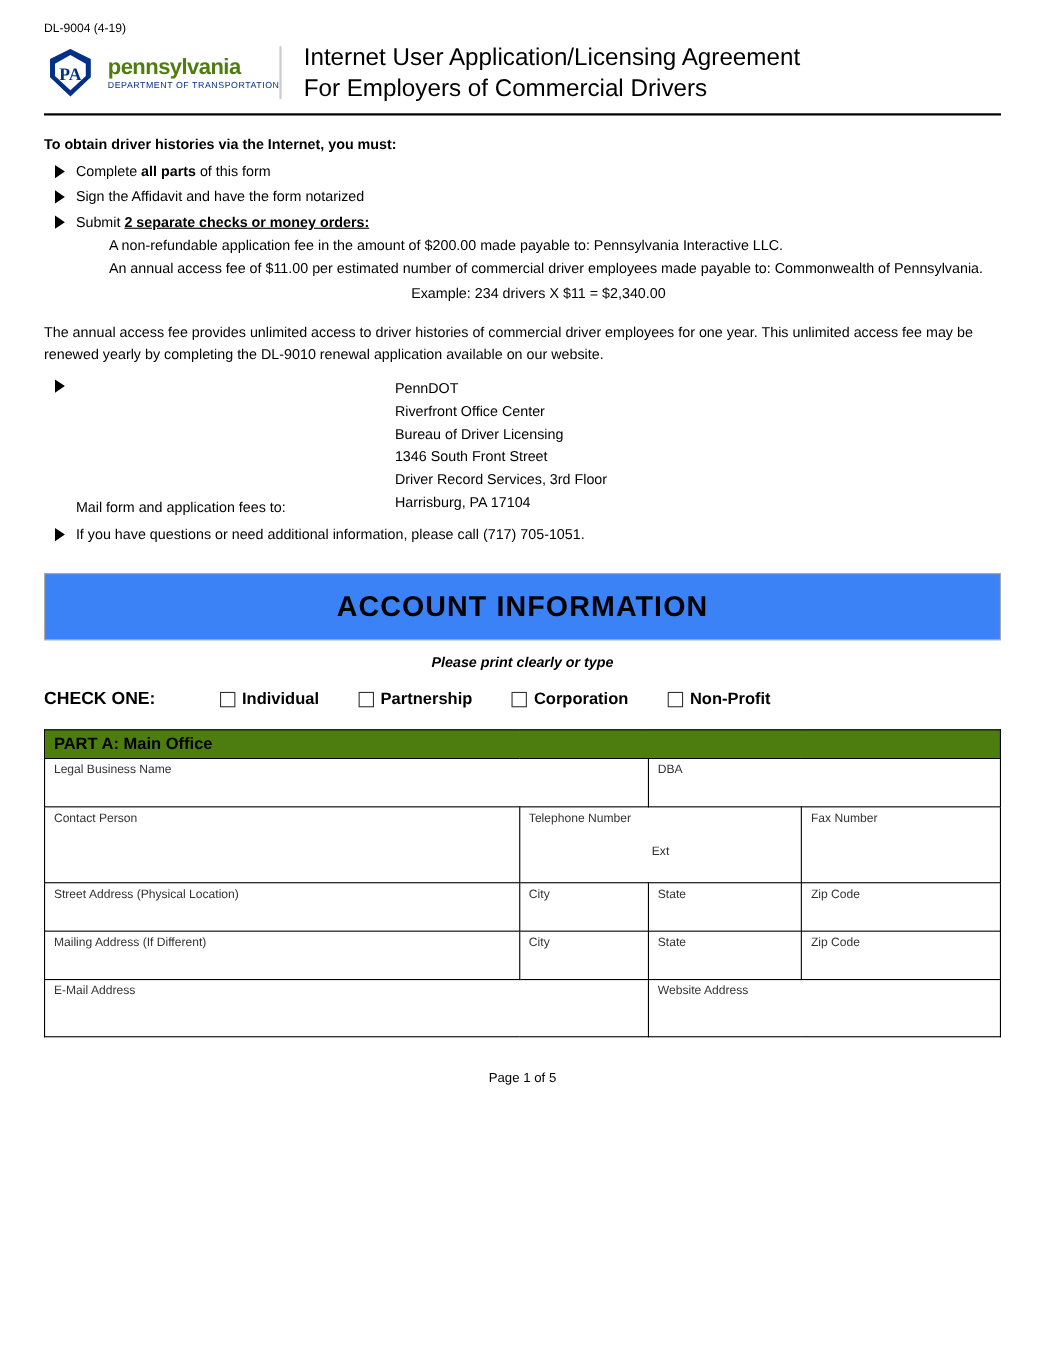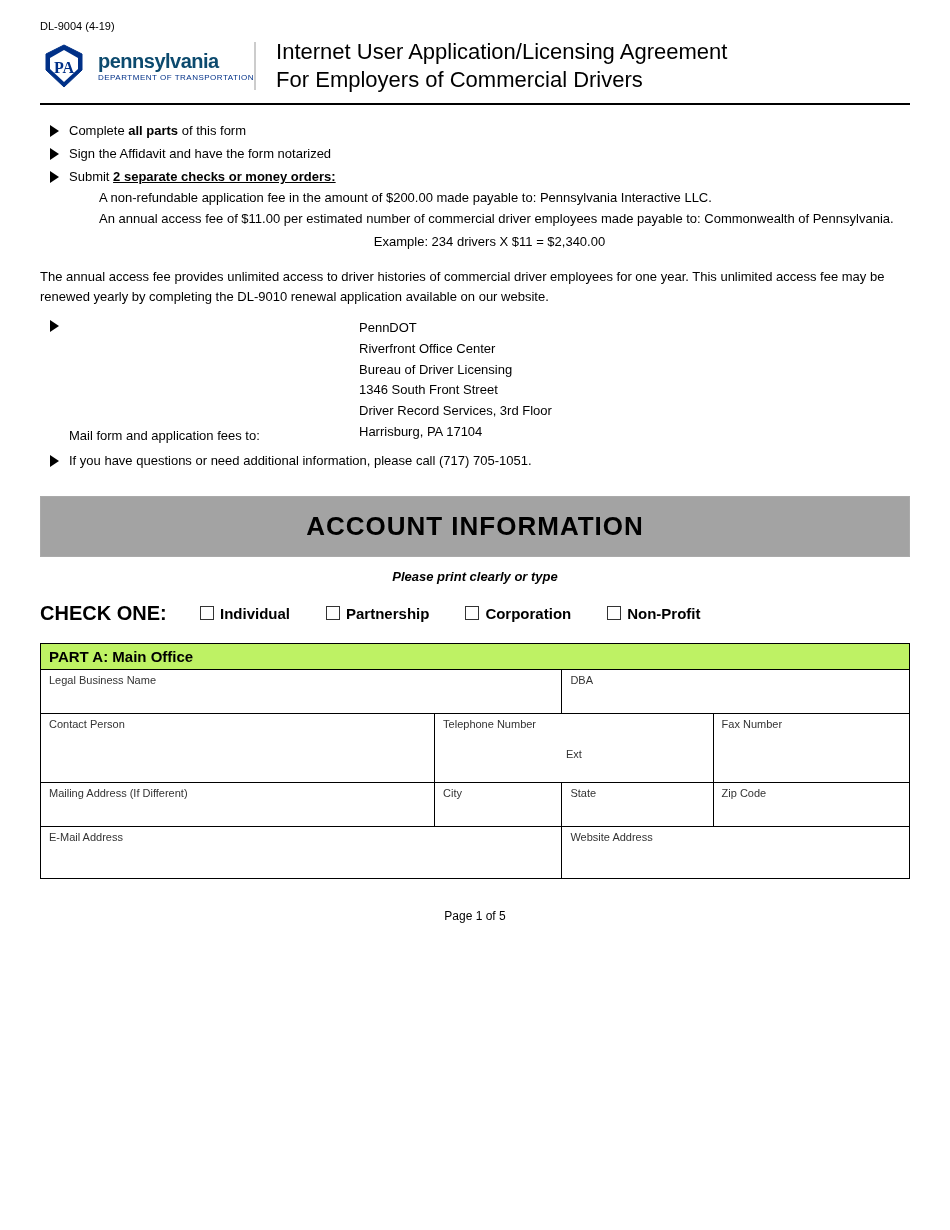--- a/index.html
+++ b/index.html
@@ -37,21 +37,21 @@
       margin-right: 10px;
       flex-shrink: 0;
     }
     .logo-text-block {
       display: flex;
       flex-direction: column;
     }
     .logo-pennsylvania {
       font-size: 20px;
       font-weight: bold;
-      color: #0c4a6e;
+      color: #4d7c0f;
       letter-spacing: -0.5px;
     }
     .logo-dept {
       font-size: 8px;
       color: #003087;
       letter-spacing: 0.5px;
       text-transform: uppercase;
       text-align: center;
     }
     .header-title {
@@ -118,21 +118,21 @@
     }
     .mail-label-col {
       min-width: 290px;
     }
     .mail-address-col {
       line-height: 1.6;
     }
 
     
     .account-info-header {
-      background-color: #a3a3a3;
+      background-color: #3b82f6;
       text-align: center;
       padding: 14px 20px;
       margin: 28px 0 12px 0;
       border: 1px solid #aaa;
     }
     .account-info-header h2 {
       font-size: 26px;
       font-weight: bold;
       letter-spacing: 1px;
     }
@@ -144,21 +144,21 @@
     }
 
     
     .check-one-row {
       display: flex;
       align-items: center;
       margin-bottom: 18px;
       gap: 0;
     }
     .check-one-label {
-      font-size: 20px;
+      font-size: 16px;
       font-weight: bold;
       margin-right: 30px;
       min-width: 130px;
     }
     .check-option {
       display: flex;
       align-items: center;
       margin-right: 36px;
       font-weight: bold;
       font-size: 15px;
@@ -174,21 +174,21 @@
     }
 
     
     .part-a-table {
       width: 100%;
       border-collapse: collapse;
       border: 1.5px solid #000;
       margin-bottom: 0;
     }
     .part-a-header {
-      background: #bef264;
+      background: #4d7c0f;
       font-weight: bold;
       font-size: 15px;
       padding: 6px 10px;
       border: 1.5px solid #000;
     }
     .part-a-table td {
       border: 1px solid #000;
       padding: 4px 8px;
       vertical-align: top;
     }
@@ -239,20 +239,21 @@
   </div>
   <div class="header-title">
     <h1>
       <span>Internet User Application/Licensing Agreement</span><br>
       <span>For Employers of Commercial Drivers</span>
     </h1>
   </div>
 </div>
 
 <div class="instructions">
+  <p class="intro">To obtain driver histories via the Internet, you must:</p>
 
   <ul class="bullet-list">
     <li>
       <span class="bullet-arrow"></span>
       <span class="bullet-text">Complete <strong>all parts</strong> of this form</span>
     </li>
     <li>
       <span class="bullet-arrow"></span>
       <span class="bullet-text">Sign the Affidavit and have the form notarized</span>
     </li>
@@ -345,20 +346,34 @@
       </td>
       <td colspan="2" class="field-cell" style="vertical-align:top;">
         <span class="field-label">Telephone Number</span>
         <span class="field-label" style="text-align:center; display:block;">Ext</span>
       </td>
       <td colspan="2" class="field-cell">
         <span class="field-label">Fax Number</span>
       </td>
     </tr>
 
+    <tr>
+      <td colspan="2" class="field-cell">
+        <span class="field-label">Street Address (Physical Location)</span>
+      </td>
+      <td class="field-cell">
+        <span class="field-label">City</span>
+      </td>
+      <td class="field-cell">
+        <span class="field-label">State</span>
+      </td>
+      <td colspan="2" class="field-cell">
+        <span class="field-label">Zip Code</span>
+      </td>
+    </tr>
 
     <tr>
       <td colspan="2" class="field-cell">
         <span class="field-label">Mailing Address (If Different)</span>
       </td>
       <td class="field-cell">
         <span class="field-label">City</span>
       </td>
       <td class="field-cell">
         <span class="field-label">State</span>

